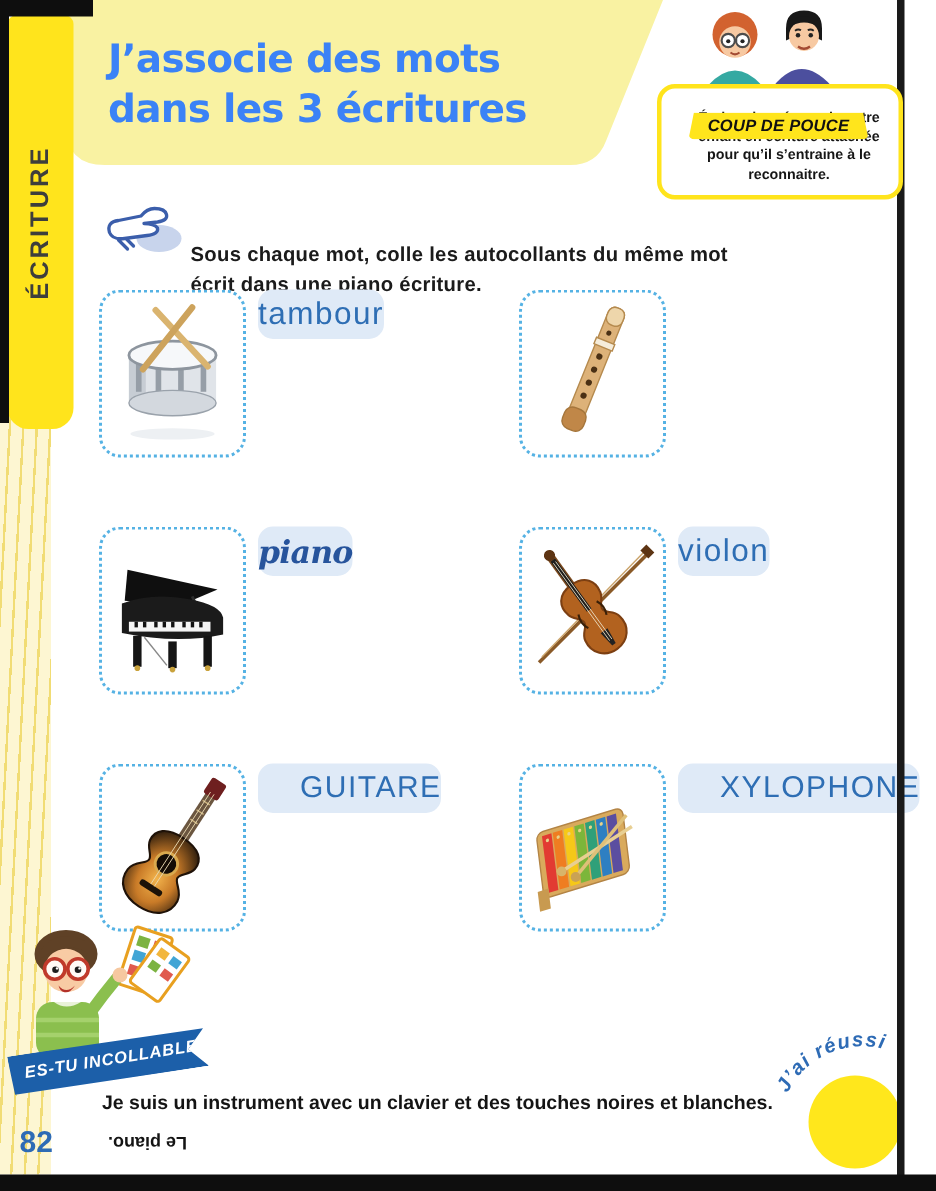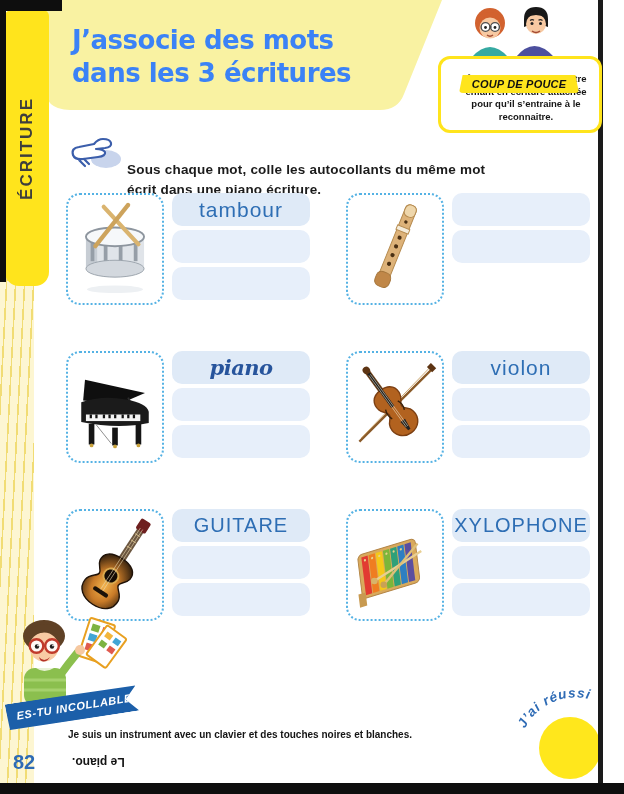--- a/index.html
+++ b/index.html
@@ -38,36 +38,36 @@
 
   
   .hand-svg{position:absolute;left:70px;top:133px;}
   .instruction{position:absolute;left:127px;top:136px;width:450px;font-size:13.5px;font-weight:700;
        color:#1b1b1b;line-height:20px;letter-spacing:.2px;margin-top:24px;}
 
   
   .card{position:absolute;display:flex;}
   .img-box{width:94px;height:108px;border:2px dotted #55b2e4;border-radius:14px;background:#fff;
        display:flex;align-items:center;justify-content:center;}
-  .labels{margin-left:8px;width:138px;display:flex;flex-direction:column;}
+  .labels{margin-left:8px;width:138px;display:flex;flex-direction:row;}
   .label{height:33px;border-radius:10px;background:#e7effa;margin-bottom:4px;
        display:flex;align-items:center;justify-content:center;}
   .label.word{background:#dfeaf7;}
   .w-print{font-size:21px;color:#2e6eb4;letter-spacing:1px;}
-  .w-caps{font-size:20px;color:#2e6eb4;letter-spacing:1px;font-weight:400;}
+  .w-caps{font-size:20px;color:#2e6eb4;letter-spacing:1px;font-weight:400;margin-left:28px;}
   .w-cursive{font-family:"DejaVu Serif",serif;font-style:italic;font-weight:700;font-size:21px;
        color:#27549c;letter-spacing:-.5px;}
 
   
   .child-svg{position:absolute;left:10px;top:616px;}
   .ribbon{position:absolute;left:6px;top:694px;width:132px;height:27px;background:#1c5fa9;
        transform:rotate(-9deg);clip-path:polygon(0 0,100% 6%,91% 52%,100% 100%,1% 96%);
        color:#fff;font-weight:700;font-style:italic;font-size:11px;letter-spacing:.6px;
        line-height:27px;padding-left:10px;box-sizing:border-box;}
-  .question{position:absolute;left:68px;top:726px;width:480px;font-size:10px;font-weight:700;
+  .question{position:absolute;left:68px;top:726px;width:480px;font-size:13px;font-weight:700;
        color:#141414;line-height:17px;}
   .answer{position:absolute;left:72px;top:755px;font-size:12px;font-weight:700;color:#141414;
        transform:rotate(180deg);}
   .pagenum{position:absolute;left:13px;top:751px;font-size:20px;font-weight:700;color:#2e6bb5;}
   .success-svg{position:absolute;left:502px;top:686px;}
 </style>
 </head>
 <body>
 
 <div class="page">

